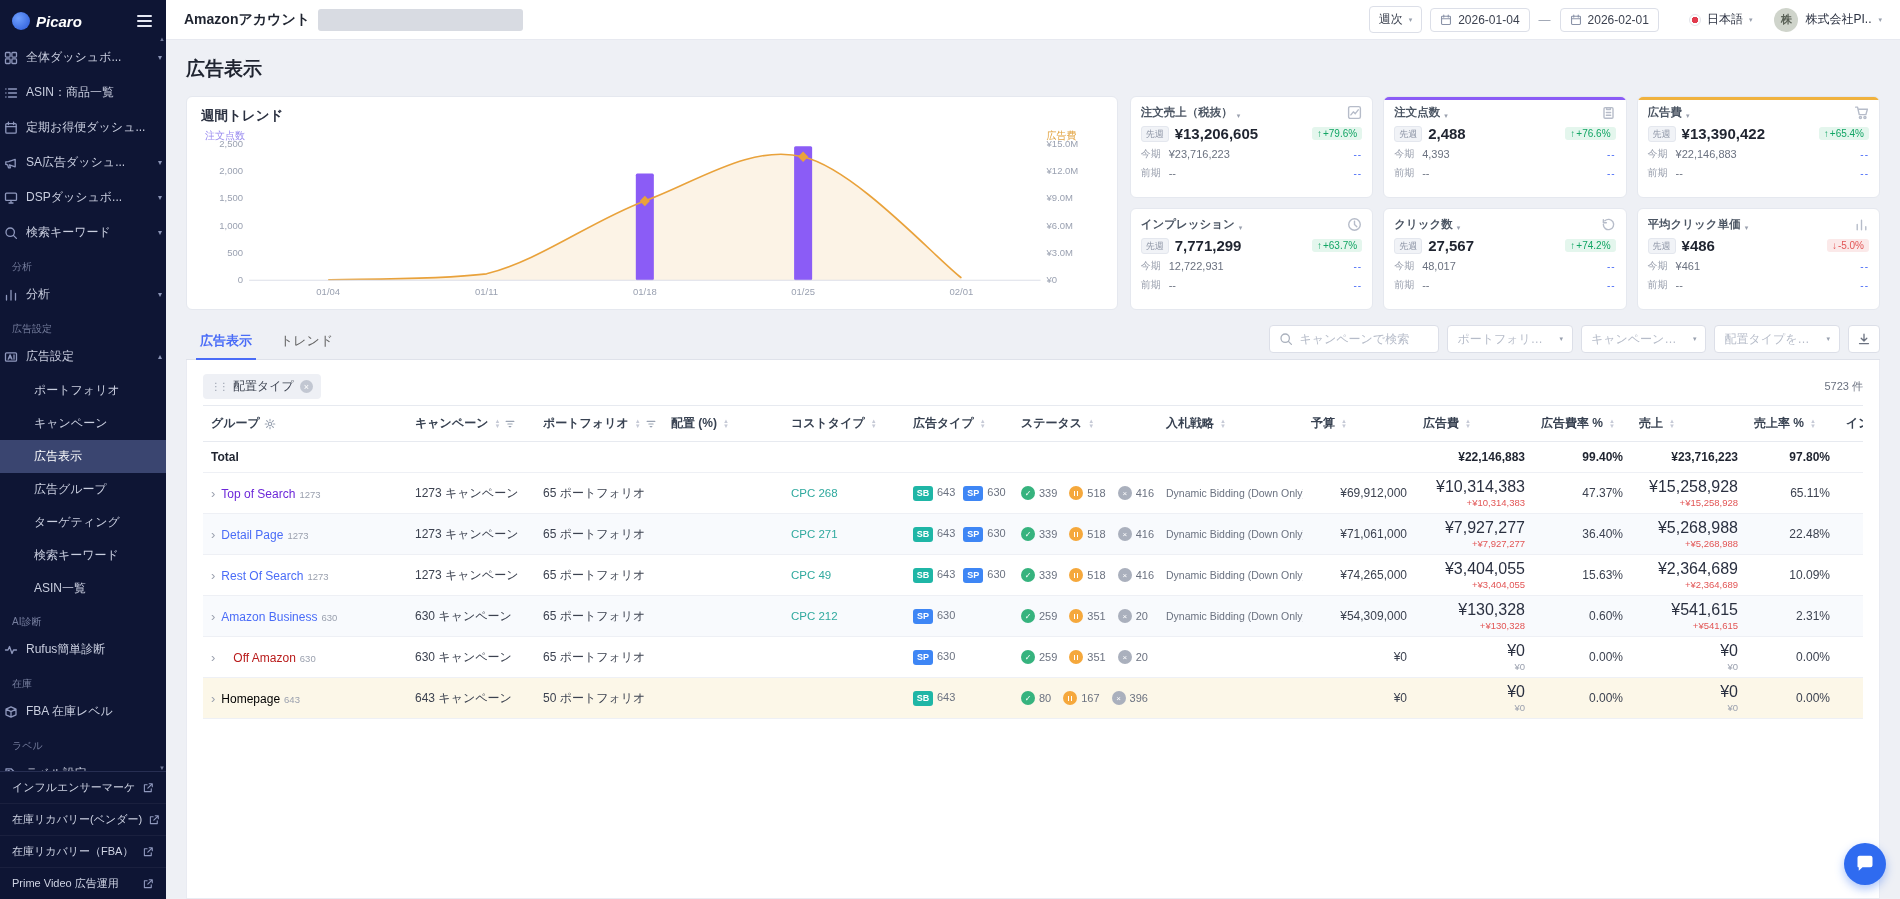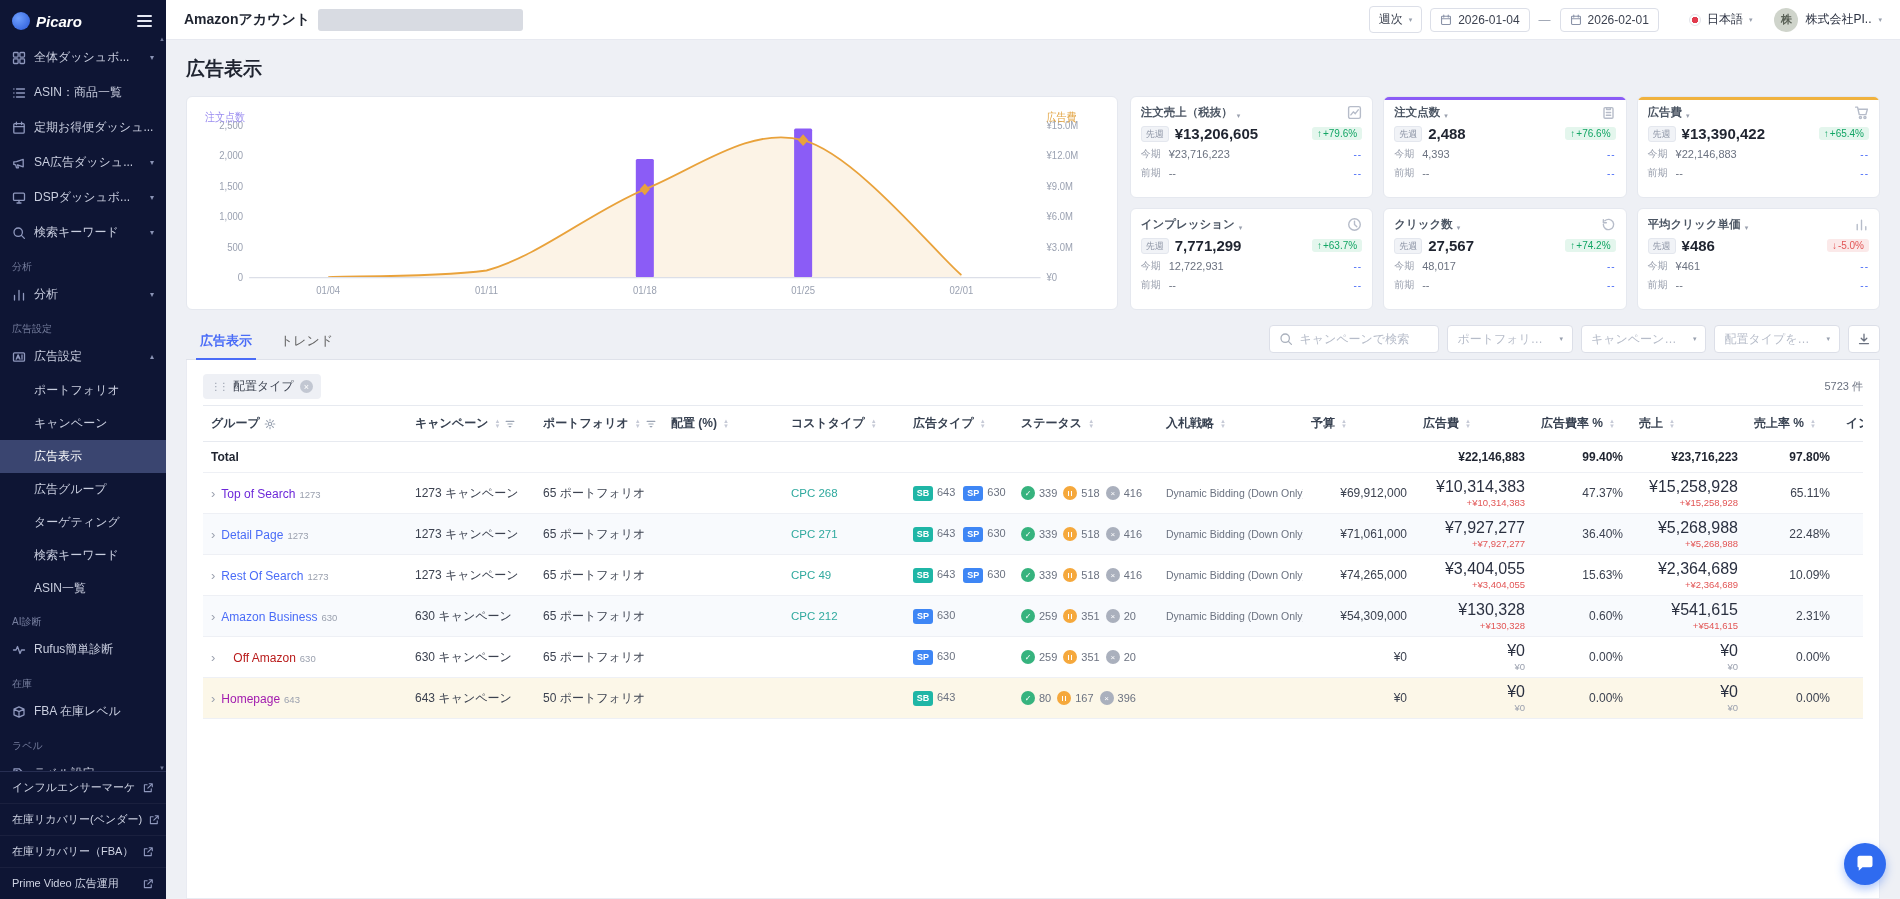--- a/index.html
+++ b/index.html
@@ -8,21 +8,21 @@
 .app{display:flex;width:1900px;height:899px}
 
 
 .sidebar{width:166px;background:#0e1534;color:#c9cedf;display:flex;flex-direction:column;position:relative;flex-shrink:0}
 .sb-head{display:flex;align-items:center;justify-content:space-between;padding:10px 12px 6px;height:38px}
 .logo{display:flex;align-items:center;gap:6px;color:#fff;font-weight:bold;font-size:15px;font-style:italic;cursor:pointer}
 .logo-mark{width:18px;height:18px;border-radius:50%;background:radial-gradient(circle at 35% 35%,#6fa0ff,#2857d6);flex-shrink:0}
 .hamburger{background:none;border:none;display:flex;flex-direction:column;gap:3px;cursor:pointer;padding:2px}
 .hamburger span{width:15px;height:2px;background:#e6e9f4;border-radius:1px}
 .sb-nav{flex:1;overflow:hidden;padding-top:2px}
-.nav-item{display:flex;align-items:center;gap:8px;padding:9px 12px;font-size:12px;color:#c9cedf;cursor:pointer;white-space:nowrap}
+.nav-item{display:flex;align-items:center;gap:8px;padding:9px 4px;font-size:12px;color:#c9cedf;cursor:pointer;white-space:nowrap}
 .nav-ico{color:#8f98bd;flex-shrink:0}
 .nav-label{overflow:hidden;text-overflow:ellipsis}
 .nav-item .chev{margin-left:auto;color:#8a93b5;font-size:8px}
 .section-label{padding:10px 12px 3px;font-size:10px;color:#767e9e;white-space:nowrap}
 .sub-item{padding:8px 12px 8px 34px;font-size:12px;color:#c9cedf;cursor:pointer;white-space:nowrap}
 .sub-item.active{background:#3a4570;color:#fff}
 .sb-arrow{position:absolute;right:1px;font-size:6px;color:#707897;z-index:2}
 .sb-arrow.up{top:36px}
 .sb-arrow.down{bottom:128px}
 .sb-footer{margin-top:auto;border-top:1px solid #272e52}
@@ -121,21 +121,21 @@
 .money-sub.gray{color:#9aa0ae}
 .pill{display:inline-flex;align-items:center;justify-content:center;min-width:20px;height:15px;padding:0 3px;border-radius:3px;color:#fff;font-size:9px;font-weight:bold;vertical-align:middle}
 .pill-sb{background:#1fb6a6}
 .pill-sp{background:#3e86f5}
 .pill-count{font-size:11px;color:#6b7280;margin:0 8px 0 4px}
 .st-ico{width:14px;height:14px;border-radius:50%;color:#fff;font-size:8px;display:inline-flex;align-items:center;justify-content:center;vertical-align:middle}
 .st-green{background:#36b37e}
 .st-amber{background:#f5a83c}
 .st-gray{background:#aab0bd}
 .pbars{display:inline-block;width:4px;height:5px;border-left:1.4px solid #fff;border-right:1.4px solid #fff}
-.st-num{font-size:11px;color:#6b7280;margin:0 6px 0 4px}
+.st-num{font-size:11px;color:#6b7280;margin:0 12px 0 4px}
 
 
 .ico{display:inline-flex;flex-shrink:0}
 .ico svg{width:100%;height:100%}
 .s14{width:14px;height:14px}
 .s12{width:12px;height:12px}
 .kpi-ico svg{width:100%;height:100%}
 .chat-fab{position:fixed;right:14px;bottom:14px;width:42px;height:42px;border-radius:50%;background:#2f6bf0;display:flex;align-items:center;justify-content:center;box-shadow:0 4px 10px rgba(47,107,240,.4);border:none;cursor:pointer;z-index:10}
 </style>
 </head>
@@ -349,20 +349,21 @@
           <span class="chev">▾</span>
         </div>
       </div>
     </header>
 
     <div class="content">
       <h1 class="page-title">広告表示</h1>
 
       <div class="overview">
         <section class="chart-card">
+          <div class="chart-title">週間トレンド</div>
           <div class="chart-body">
               <svg viewBox="0 0 900 170" preserveAspectRatio="none" width="100%" height="100%">
                 <path d="M127.0,147.5C153.3,146.5 232.3,148.0 285.0,141.8C337.7,129.2 390.3,90.3 443.0,71.4C495.7,52.6 548.3,16.4 601.0,28.8C653.7,41.2 732.7,126.3 759.0,145.8L759.0,148L127.0,148Z" fill="#e9a23b" opacity="0.13"></path>
                 <rect x="434.0" y="45.0" width="18" height="103.0" rx="1.5" fill="#8b5cf6"></rect>
                 <rect x="592.0" y="18.6" width="18" height="129.4" rx="1.5" fill="#8b5cf6"></rect>
                 <path d="M127.0,147.5C153.3,146.5 232.3,148.0 285.0,141.8C337.7,129.2 390.3,90.3 443.0,71.4C495.7,52.6 548.3,16.4 601.0,28.8C653.7,41.2 732.7,126.3 759.0,145.8" fill="none" stroke="#e9a23b" stroke-width="1.6"></path>
                 <rect x="439.4" y="67.8" width="7.2" height="7.2" fill="#e9a23b" transform="rotate(45 443.0 71.4)"></rect>
                 <rect x="597.4" y="25.2" width="7.2" height="7.2" fill="#e9a23b" transform="rotate(45 601.0 28.8)"></rect>
                 <line x1="48" y1="148" x2="838" y2="148" stroke="#dcdfe8" stroke-width="1"></line>
                 <text x="42" y="151.0" text-anchor="end" class="tick">0</text>
@@ -905,21 +906,21 @@
                   </td>
                   <td class="num"><span class="cell-text">0.00%</span></td>
                   <td class="num">
                     <div class="money-main">¥0</div>
                     <div class="money-sub gray">¥0</div>
                   </td>
                   <td class="num"><span class="cell-text">0.00%</span></td>
                   <td></td>
                 </tr>
                 <tr class="zebra hl">
-                  <td class="cell-group"><span class="row-chev">›</span><span class="row-name" style="color: #a21caf;">Homepage</span><span class="row-count">643</span></td>
+                  <td class="cell-group"><span class="row-chev">›</span><span class="row-name" style="color: #000000;">Homepage</span><span class="row-count">643</span></td>
                   <td><span class="cell-text">643 キャンペーン</span></td>
                   <td><span class="cell-text">50 ポートフォリオ</span></td>
                   <td></td>
                   <td></td>
                   <td class="cell-adtypes"><span class="pill pill-sb">SB</span><span class="pill-count">643</span></td>
                   <td class="cell-status"><span class="st-ico st-green">✓</span><span class="st-num">80</span><span class="st-ico st-amber">
                       <i class="pbars"></i>
                     </span><span class="st-num">167</span><span class="st-ico st-gray">×</span><span class="st-num">396</span></td>
                   <td></td>
                   <td class="num"><span class="cell-text">¥0</span></td>

